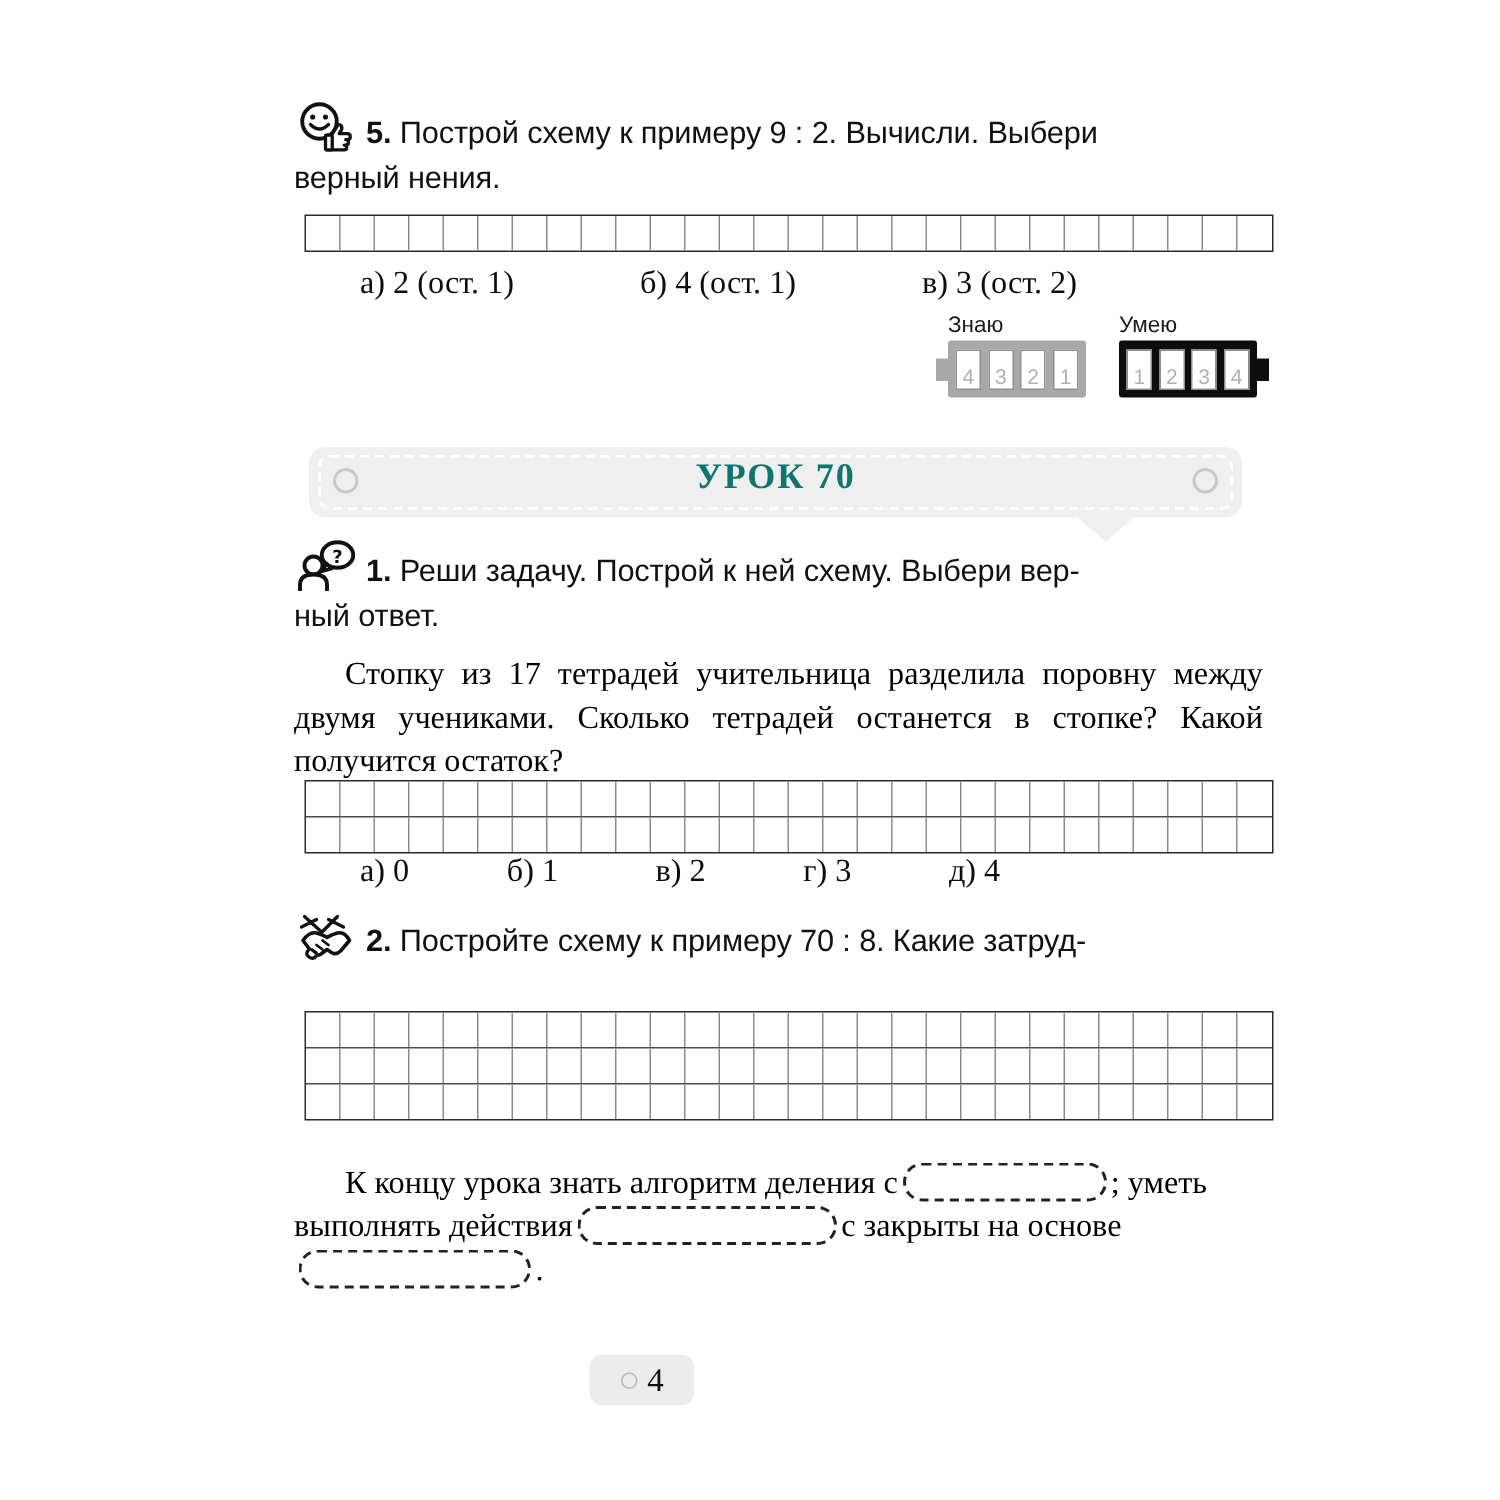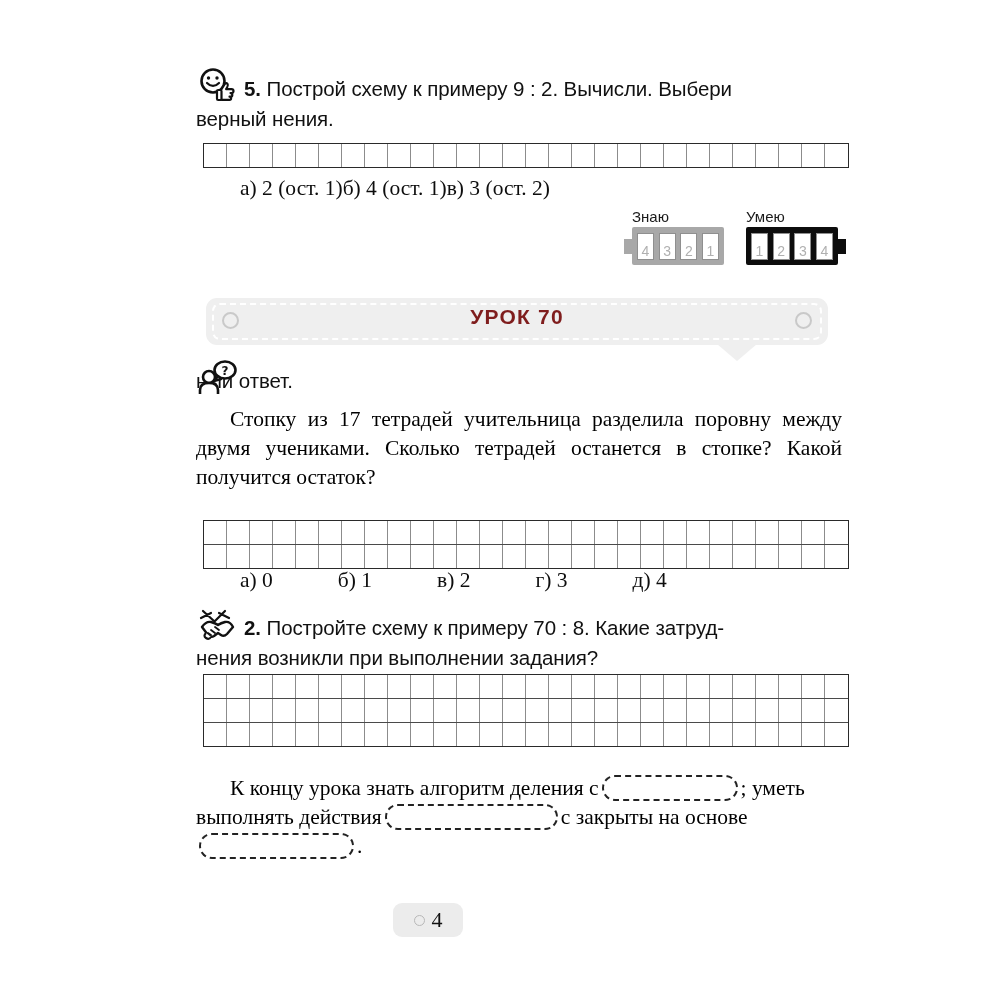--- a/index.html
+++ b/index.html
@@ -128,25 +128,25 @@
     border-radius: 50%;
     background: #efefef;
     box-sizing: border-box;
   }
   .lesson-banner .hole.l { left: 16px; }
   .lesson-banner .hole.r { right: 16px; }
   .lesson-banner .title {
     position: absolute;
     left: 0; right: 0; top: 7px;
     text-align: center;
-    font-family: Liberation Sans, sans-serif;
+    font-family: Liberation Serif, serif;
     font-weight: bold;
-    font-size: 21px;
+    font-size: 24px;
     letter-spacing: 1.2px;
-    color: #7f1d1d;
+    color: #0f766e;
   }
   .lesson-banner .tab {
     position: absolute;
     left: 50%;
     margin-left: 200px;
     bottom: -16px;
     width: 0; height: 0;
     border-left: 20px solid transparent;
     border-right: 20px solid transparent;
     border-top: 17px solid #efefef;
@@ -293,21 +293,21 @@
         <div class="cell"></div>
         <div class="cell"></div>
         <div class="cell"></div>
         <div class="cell"></div>
         <div class="cell"></div>
         <div class="cell"></div>
         <div class="cell"></div>
       </div>
     </div>
 
-  <div class="options" style="left:240px; top:176px; width:560px; justify-content:flex-start; ">
+  <div class="options" style="left:240px; top:176px; width:560px; justify-content:flex-start; gap:84px;">
     <span class="opt">а) 2 (ост. 1)</span>
     <span class="opt">б) 4 (ост. 1)</span>
     <span class="opt">в) 3 (ост. 2)</span>
   </div>
 
   <div class="battery-wrap" style="left:632px; top:208px;">
     <div class="battery-label">Знаю</div>
     <div class="battery know">
       <span class="nub"></span>
       <span class="seg">4</span>
@@ -340,20 +340,24 @@
     <div class="task-head">
       <span class="task-icon">
         <svg viewBox="0 0 42 38" width="42" height="38">
           <circle cx="11" cy="17" r="6" fill="#fff" stroke="#111" stroke-width="2.6"></circle>
           <path d="M2 34 v-4 q0 -7 9 -7 q9 0 9 7 v4" fill="#fff" stroke="#111" stroke-width="2.6" stroke-linejoin="round"></path>
           <ellipse cx="27" cy="10" rx="10.5" ry="8.5" fill="#fff" stroke="#111" stroke-width="2.6"></ellipse>
           <path d="M20 16 l-4 5 l7 -2 z" fill="#fff" stroke="#111" stroke-width="2.4" stroke-linejoin="round"></path>
           <text x="27" y="15" font-family="DejaVu Sans, sans-serif" font-size="12" font-weight="bold" fill="#111" text-anchor="middle">?</text>
         </svg>
       </span>
+      <div class="task-text">
+        <span class="num">1.</span>
+        <span>Реши задачу. Построй к ней схему. Выбери вер-</span>
+      </div>
       <div class="task-text cont">ный ответ.</div>
     </div>
     <div class="body-serif" style="margin-top:9px;">
       <span class="indent"></span><span>Стопку из 17 тетрадей учительница разделила поровну между двумя учениками. Сколько тетрадей останется в стопке? Какой получится остаток?</span>
     </div>
   </div>
 
   <div class="grid" id="grid-task1" style="left:203px; top:520px;">
       <div class="row">
         <div class="cell"></div>
@@ -432,21 +436,20 @@
           <path d="M5 4 L16 14 M27 4 L17 14 M3 11 L13 6 M31 11 L21 6" stroke="#111" stroke-width="2.2" stroke-linecap="round" fill="none"></path>
           <path d="M4 20 q4 -6 9 -5 q4 1 7 3 q3 -2 7 -3 q5 -1 8 5 l-6 7 q-3 3 -6 1 l-3 -2 l-4 3 q-3 2 -6 -1 z" fill="#fff" stroke="#111" stroke-width="2.4" stroke-linejoin="round"></path>
           <path d="M13 23 l4 3 M17 20 l4 3 M10 26 l3 2" stroke="#111" stroke-width="1.8" stroke-linecap="round" fill="none"></path>
           <path d="M8 26 q-3 3 0 5 q3 2 5 -1" fill="#fff" stroke="#111" stroke-width="2.2" stroke-linejoin="round"></path>
         </svg>
       </span>
       <div class="task-text">
         <span class="num">2.</span>
         <span>Постройте схему к примеру 70 : 8. Какие затруд-</span>
       </div>
-      <div class="task-text cont">нения возникли при выполнении задания?</div>
     </div>
   </div>
 
   <div class="grid" id="grid-task2" style="left:203px; top:674px;">
       <div class="row">
         <div class="cell"></div>
         <div class="cell"></div>
         <div class="cell"></div>
         <div class="cell"></div>
         <div class="cell"></div>

